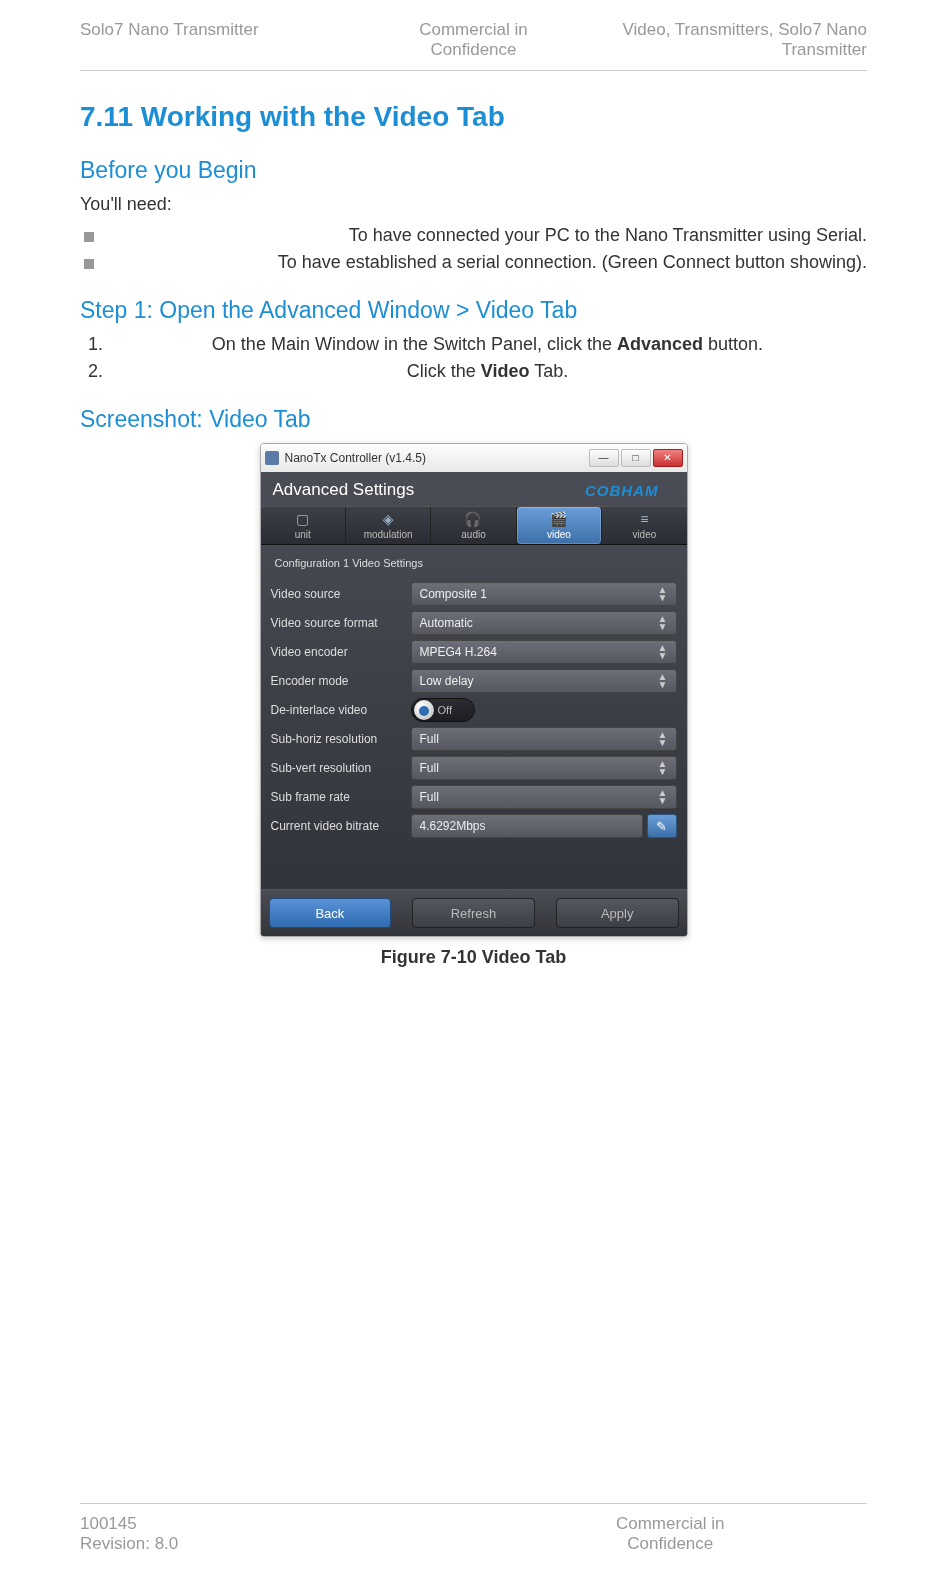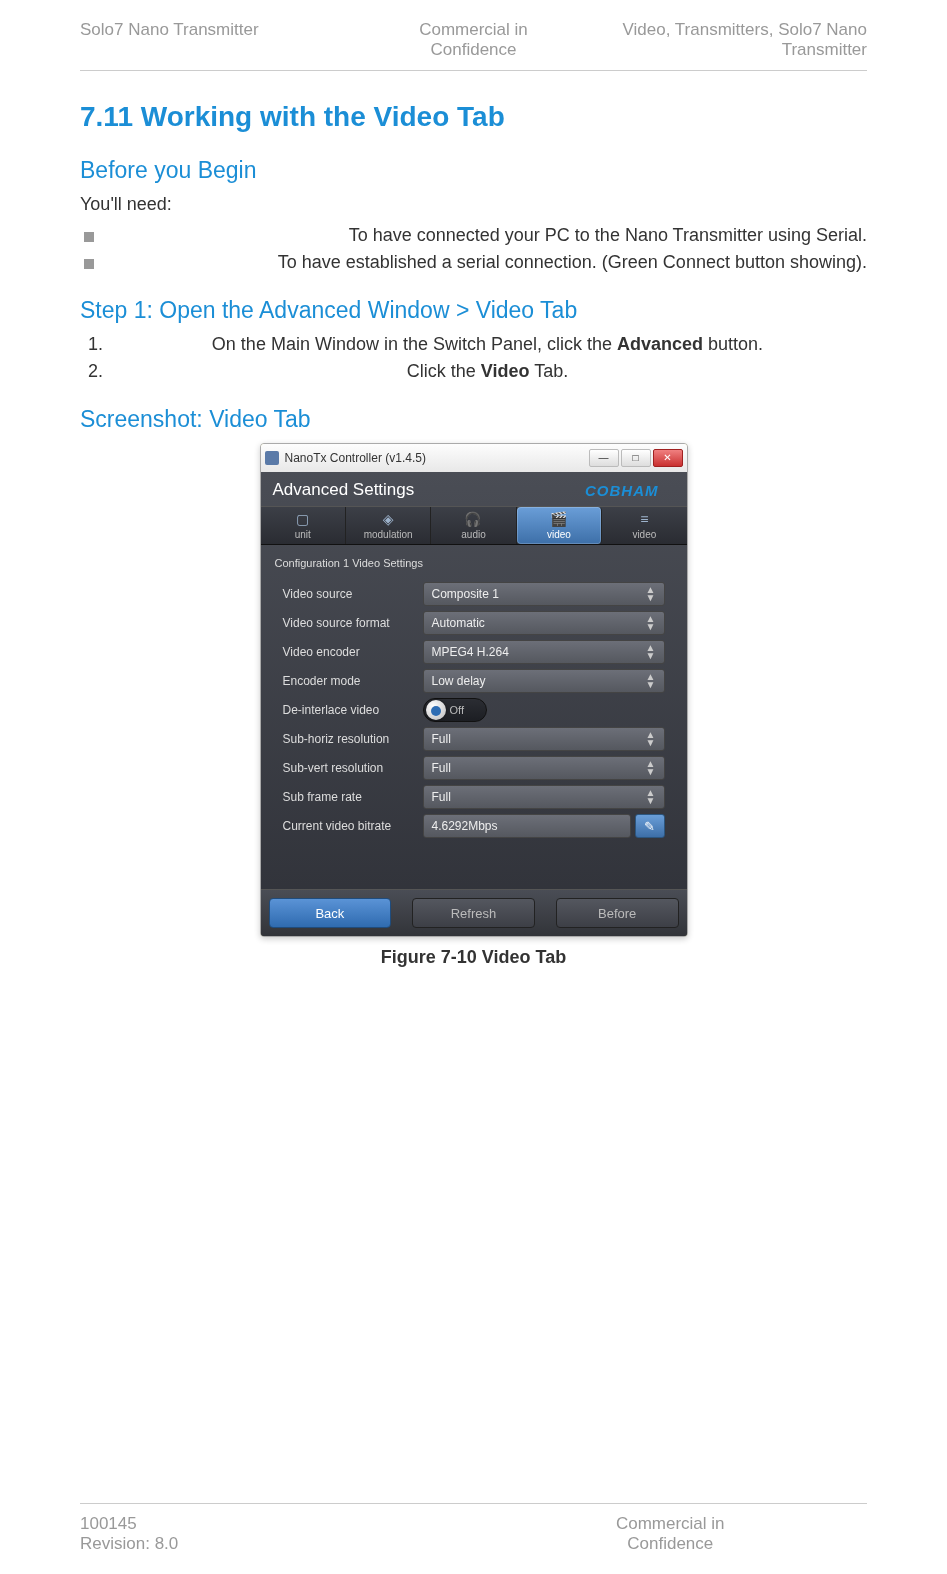--- a/index.html
+++ b/index.html
@@ -37,21 +37,21 @@
   .header-row .adv { color: #fff; font-size: 17px; }
   .brand { color: #1b8ed6; font-style: italic; font-weight: bold; font-size: 15px; letter-spacing: 1px; }
   .tabs { display: flex; background: linear-gradient(#3c3f47,#2a2c32); border-top: 1px solid #555; border-bottom: 1px solid #111; }
   .tab { flex: 1; text-align: center; padding: 4px 0 4px 0; font-size: 10px; color: #bbb; display: flex; flex-direction: column; align-items: center; gap: 2px; border-right: 1px solid #222; }
   .tab:last-child { border-right: none; }
   .tab.active { background: linear-gradient(#6a9ed8,#3d6fa8); color: #fff; border-radius: 4px; box-shadow: inset 0 0 0 1px rgba(255,255,255,.2); }
   .tab .ticon { width: 20px; height: 16px; display: flex; align-items: center; justify-content: center; font-size: 14px; color: #9db3cc; }
   .tab.active .ticon { color: #fff; }
   .panel-title { color: #ddd; font-size: 11px; padding: 12px 14px 8px 14px; }
   .settings { padding: 0 10px 6px 10px; }
-  .row { display: flex; align-items: center; margin: 5px 12px; }
+  .row { display: flex; align-items: center; margin: 5px 0; }
   .row .lbl { width: 140px; color: #ddd; font-size: 12px; }
   .select { flex: 1; background: linear-gradient(#6c6f78,#55585f); color: #eee; font-size: 12px; height: 24px; border: 1px solid #444; border-radius: 3px; display: flex; align-items: center; justify-content: space-between; padding: 0 8px; }
   .select .arrows { font-size: 10px; color: #ccc; line-height: 8px; display: flex; flex-direction: column; }
   .toggle { width: 64px; height: 24px; border-radius: 12px; background: linear-gradient(#2b2d33,#1c1e23); border: 1px solid #111; display: flex; align-items: center; padding: 2px; position: relative; }
   .toggle .knob { width: 20px; height: 20px; border-radius: 50%; background: radial-gradient(circle at 35% 30%, #fff, #bbb); box-shadow: 0 0 3px rgba(0,0,0,.6); margin-right: 4px; }
   .toggle .knob-inner { position:absolute; left:7px; top:7px; width:10px; height:10px; border-radius:50%; background:#2e6db3; }
   .toggle .state { color: #bbb; font-size: 11px; }
   .readout { flex: 1; background: linear-gradient(#6c6f78,#55585f); color: #eee; font-size: 12px; height: 24px; border: 1px solid #444; border-radius: 3px; display: flex; align-items: center; padding: 0 8px; }
   .pencil { width: 30px; height: 24px; margin-left: 4px; border-radius: 3px; background: linear-gradient(#6a9ed8,#3d6fa8); color: #fff; display: flex; align-items: center; justify-content: center; font-size: 13px; border: 1px solid #2c567f; }
   .bottom-bar { display: flex; background: linear-gradient(#4a4d55,#323439); border-top: 1px solid #555; padding: 8px; gap: 21px; margin-top: 40px; }
@@ -225,21 +225,21 @@
 
       </div>
       <div class="bottom-bar">
         <div class="btn primary">
             <span>Back</span>
           </div>
         <div class="btn">
             <span>Refresh</span>
           </div>
         <div class="btn">
-            <span>Before</span>
+            <span>Apply</span>
           </div>
       </div>
     </div>
   </div>
 </div>
 
 <div class="caption">Figure 7-10 Video Tab</div>
 
 <div class="footer">
   <div class="left">

